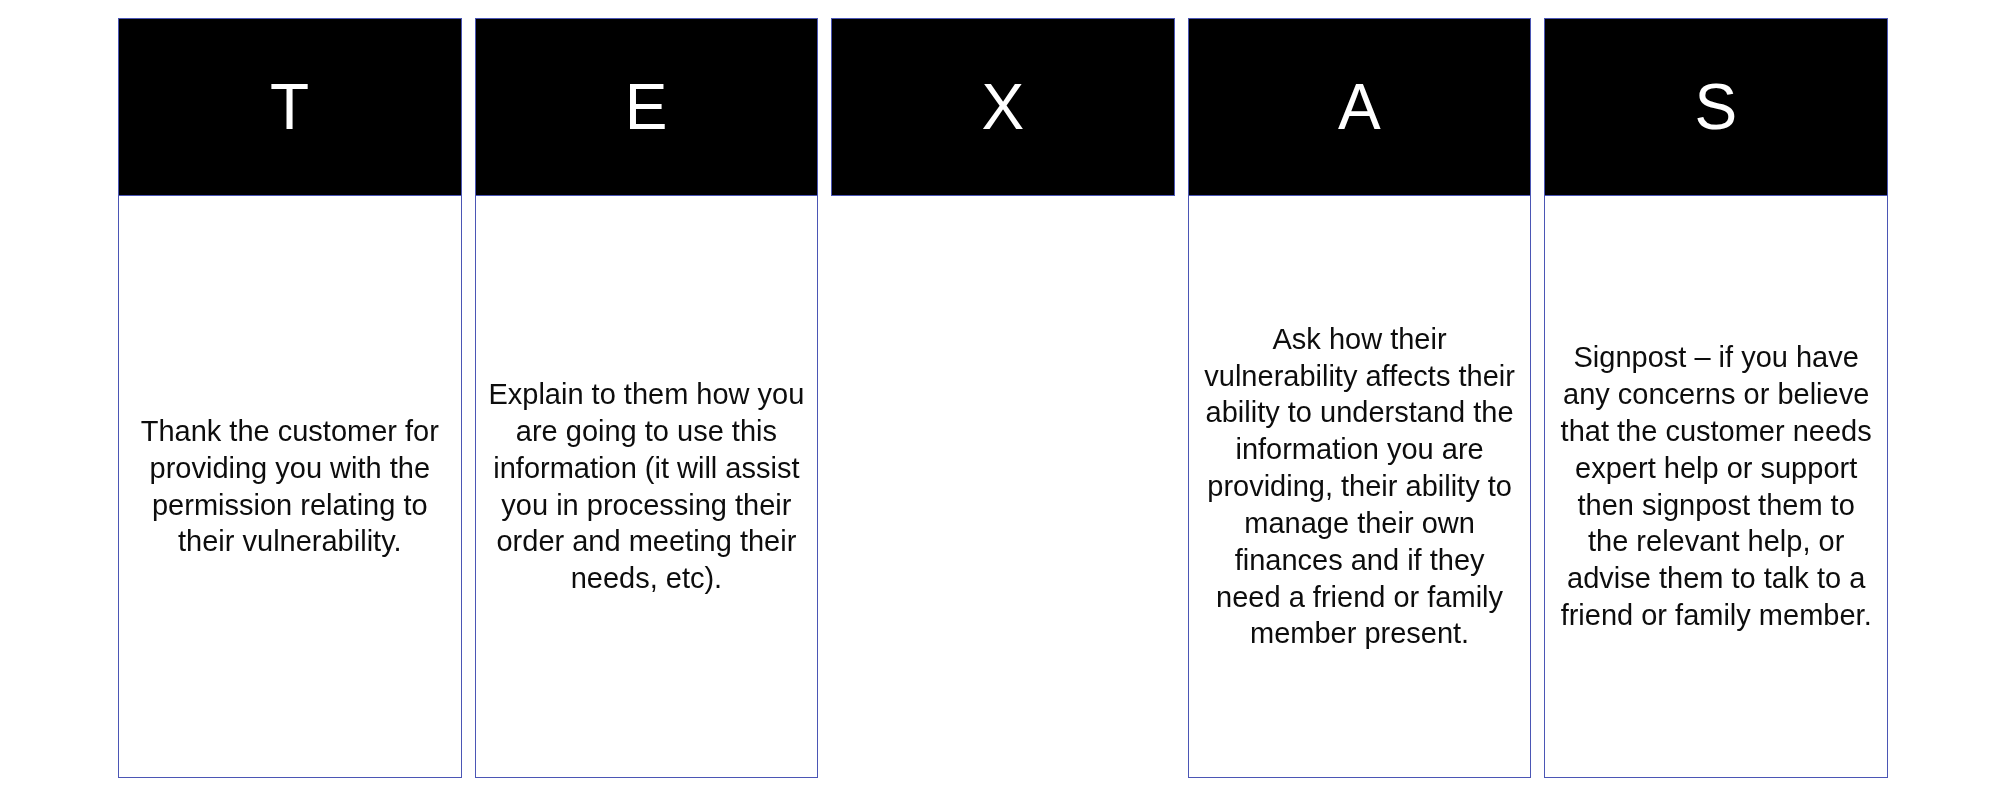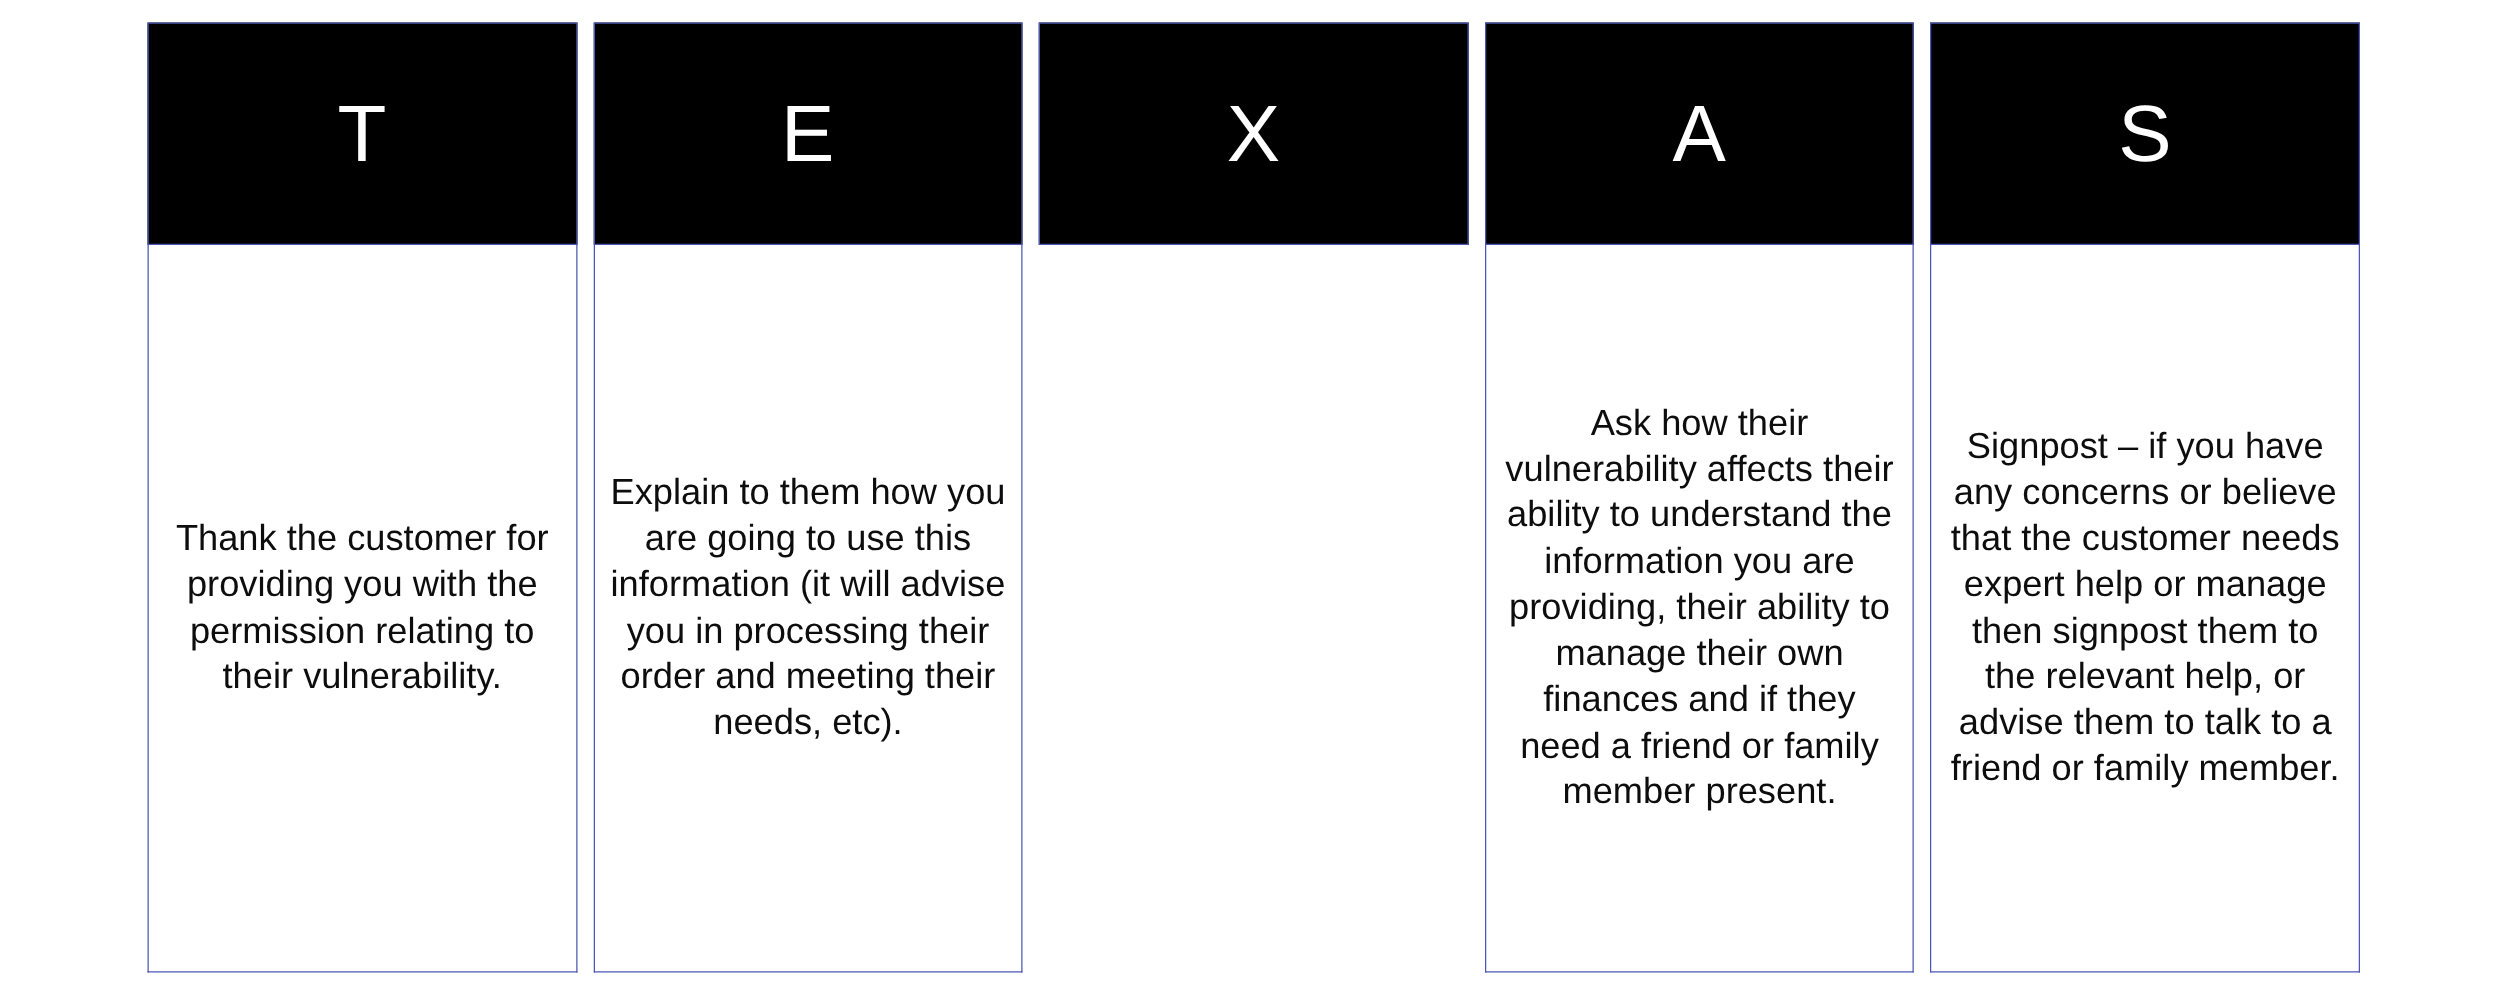--- a/index.html
+++ b/index.html
@@ -86,21 +86,21 @@
       <div class="col-body">
         <span class="col-text">Thank the customer for providing you with the permission relating to their vulnerability.</span>
       </div>
     </div>
 
     <div class="column">
       <div class="col-header">
         <span class="col-letter">E</span>
       </div>
       <div class="col-body">
-        <span class="col-text">Explain to them how you are going to use this information (it will advise you in processing their order and meeting their needs, etc).</span>
+        <span class="col-text">Explain to them how you are going to use this information (it will assist you in processing their order and meeting their needs, etc).</span>
       </div>
     </div>
 
     <div class="column">
       <div class="col-header">
         <span class="col-letter">X</span>
       </div>
     </div>
 
     <div class="column">
@@ -110,18 +110,18 @@
       <div class="col-body">
         <span class="col-text">Ask how their vulnerability affects their ability to understand the information you are providing, their ability to manage their own finances and if they need a friend or family member present.</span>
       </div>
     </div>
 
     <div class="column">
       <div class="col-header">
         <span class="col-letter">S</span>
       </div>
       <div class="col-body">
-        <span class="col-text">Signpost – if you have any concerns or believe that the customer needs expert help or manage then signpost them to the relevant help, or advise them to talk to a friend or family member.</span>
+        <span class="col-text">Signpost – if you have any concerns or believe that the customer needs expert help or support then signpost them to the relevant help, or advise them to talk to a friend or family member.</span>
       </div>
     </div>
 
   </div>
 </div>
 
 </body></html>

